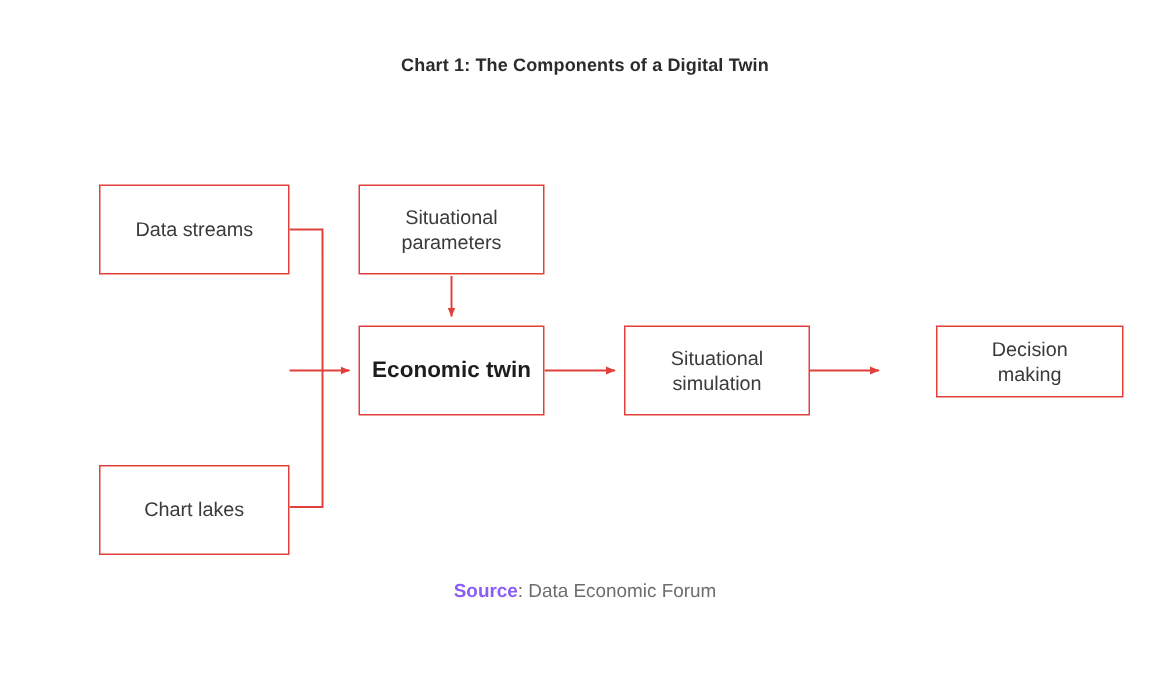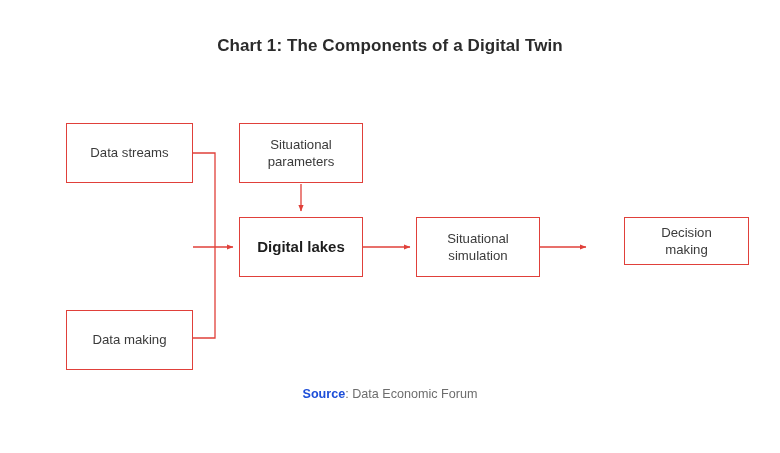--- a/index.html
+++ b/index.html
@@ -19,21 +19,21 @@
     overflow: hidden;
   }
 
   
   #chart-title {
     position: absolute;
     left: 0;
     top: 36px;
     width: 780px;
     text-align: center;
-    font-size: 17px;
+    font-size: 12px;
     font-weight: bold;
     color: #2b2b2b;
     letter-spacing: 0.1px;
   }
 
   
   #diagram {
     position: absolute;
     left: 0;
     top: 0;
@@ -75,21 +75,21 @@
     position: absolute;
     left: 0;
     top: 387px;
     width: 780px;
     text-align: center;
     font-size: 12.6px;
     color: #6d6d6d;
   }
   #source-note .source-label {
     font-weight: bold;
-    color: #1d4ed8;
+    color: #8b5cf6;
   }
 </style>
 </head>
 <body>
 
 <div id="canvas">
 
   <div id="chart-title">Chart 1: The Components of a Digital Twin</div>
 
   <div id="diagram">
@@ -111,27 +111,27 @@
 
       <path d="M 363 231 L 410 231" fill="none" stroke="#e0403a" stroke-width="1.3" marker-end="url(#arrow)"></path>
 
       <path d="M 540 231 L 586 231" fill="none" stroke="#e0403a" stroke-width="1.3" marker-end="url(#arrow)"></path>
     </svg>
 
     <div class="node" style="left: 66px; top: 107px; width: 127px; height: 60px;">
         <div>Data streams</div>
       </div>
     <div class="node" style="left: 66px; top: 294px; width: 127px; height: 60px;">
-        <div>Data making</div>
+        <div>Chart lakes</div>
       </div>
     <div class="node" style="left: 239px; top: 107px; width: 124px; height: 60px;">
         <div>Situational<br>parameters</div>
       </div>
     <div class="node emphasis" style="left: 239px; top: 201px; width: 124px; height: 60px;">
-        <div>Digital lakes</div>
+        <div>Economic twin</div>
       </div>
     <div class="node" style="left: 416px; top: 201px; width: 124px; height: 60px;">
         <div>Situational<br>simulation</div>
       </div>
     <div class="node" style="left: 624px; top: 201px; width: 125px; height: 48px;">
         <div>Decision<br>making</div>
       </div>
 
   </div>
 

